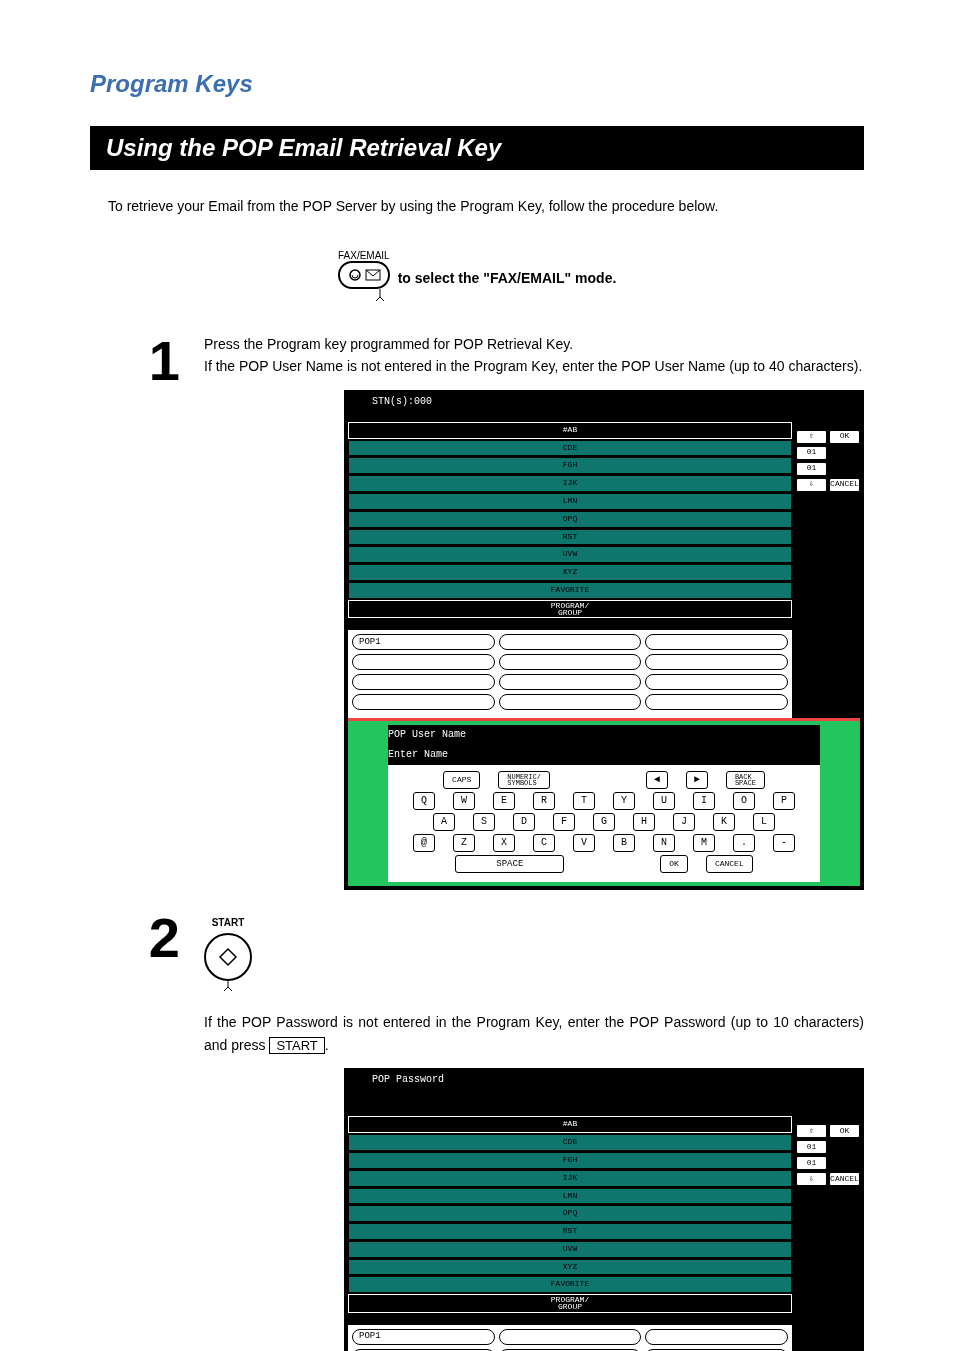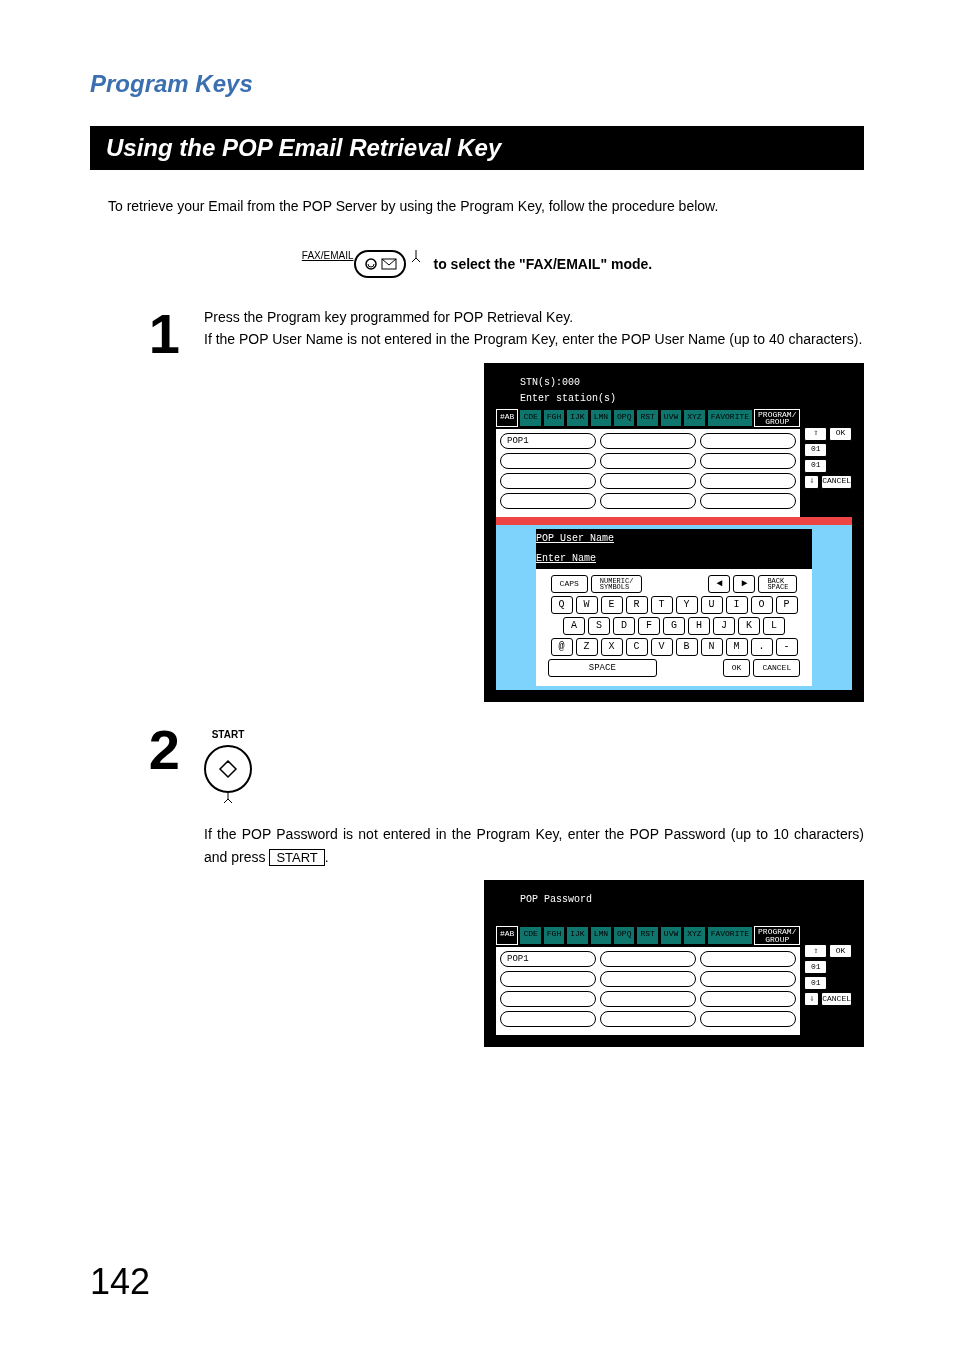--- a/index.html
+++ b/index.html
@@ -38,24 +38,24 @@
     font-size: 14px;
     font-weight: bold;
     display: flex;
     align-items: center;
     justify-content: center;
     gap: 8px;
     margin-bottom: 28px;
   }
   .fax-btn {
     display: inline-flex;
-    align-items: flex-start;
+    flex-direction: column;
+    align-items: flex-end;
     font-size: 10px;
     font-weight: normal;
-    text-decoration: underline;
   }
   .fax-oval {
     width: 52px;
     height: 28px;
     border: 2px solid #000;
     border-radius: 14px;
     display:flex;
     align-items:center;
     justify-content:center;
     gap:2px;
@@ -76,53 +76,53 @@
   }
   .step-body {
     flex: 1;
     font-size: 14px;
     line-height: 1.6;
   }
   .exline { margin-top: 16px; margin-bottom: 16px; }
   .exline b { font-weight: bold; }
   .scr-wrap { display:flex; justify-content:flex-end; margin-top:12px; }
   .screen {
-    width: 380px;
+    width: 520px;
     background: #000;
-    padding: 12px;
+    padding: 4px;
     font-family: "Courier New", monospace;
     font-size: 10px;
     color: #fff;
   }
   .screen .hdr { padding: 2px 24px; font-size:10px; line-height:1.2; }
-  .tabrow { display:flex; gap:1px; margin:2px 0; }
+  .tabrow { display:flex; gap:1px; margin:12px 0;flex-direction:column; }
   .tab {
     background:#0f766e; color:#000; border:1px solid #000;
     font-size:8px; padding:1px 3px; text-align:center;
   }
   .tab.sel { background:#000; color:#fff; border:1px solid #fff; }
   .tab.wide { flex:1.5; }
   .content-area { background:#fff; padding:4px; }
   .slotrow { display:flex; gap:4px; margin-bottom:4px; align-items:center; }
   .slot {
     flex:1; height:16px; border:1px solid #000; border-radius:8px;
     font-size:9px; color:#000; padding:0 6px; display:flex; align-items:center;
     background:#fff;
   }
   .sidebtns { width:64px; display:flex; flex-direction:column; gap:2px; }
   .sidebtns .row { display:flex; gap:2px; }
   .minibtn {
     border:1px solid #000; background:#fff; color:#000;
     font-size:8px; height:14px; flex:1; display:flex;
     align-items:center; justify-content:center; border-radius:2px;
   }
-  .kbpanel { background:#7dd3fc; color:#fff; padding:4px 40px; border-top:8px solid #ef4444;text-decoration:underline;}
+  .kbpanel { background:#22c55e; color:#fff; padding:4px 40px; border-top:3px solid #ef4444;}
   .kbpanel .tt { font-size:10px; background:#000; color:#fff; padding:2px 0; }
   .kbwrap { background:#fff; padding:6px; }
-  .kbrow { display:flex; gap:3px; justify-content:center; margin-bottom:3px; }
+  .kbrow { display:flex; gap:18px; justify-content:center; margin-bottom:3px; }
   .key {
     border:1px solid #000; border-radius:3px; background:#fff; color:#000;
     font-size:10px; width:22px; height:18px; display:flex;
     align-items:center; justify-content:center;
   }
   .key.wide { width:auto; padding:0 8px; font-size:8px; }
   .key.xwide { width:auto; padding:0 20px; font-size:9px; }
   .start-btn {
     display:inline-flex; flex-direction:column; align-items:center;
     font-size:10px; font-weight:bold; margin-bottom:16px;
@@ -171,21 +171,20 @@
 
 <div class="step-row">
   <div class="bignum">1</div>
   <div class="step-body">
     <p>Press the Program key programmed for POP Retrieval Key.</p>
     <p>If the POP User Name is not entered in the Program Key, enter the POP User Name (up to 40 characters).</p>
 
     <div class="scr-wrap">
       <div class="screen">
         <div class="hdr">STN(s):000</div>
-        <div class="hdr">Enter station(s)</div>
         <div style="display:flex; gap:4px; align-items:flex-start;">
           <div style="flex:1;">
             <div class="tabrow">
               <span class="tab sel">#AB</span>
               <span class="tab">CDE</span>
               <span class="tab">FGH</span>
               <span class="tab">IJK</span>
               <span class="tab">LMN</span>
               <span class="tab">OPQ</span>
               <span class="tab">RST</span>

